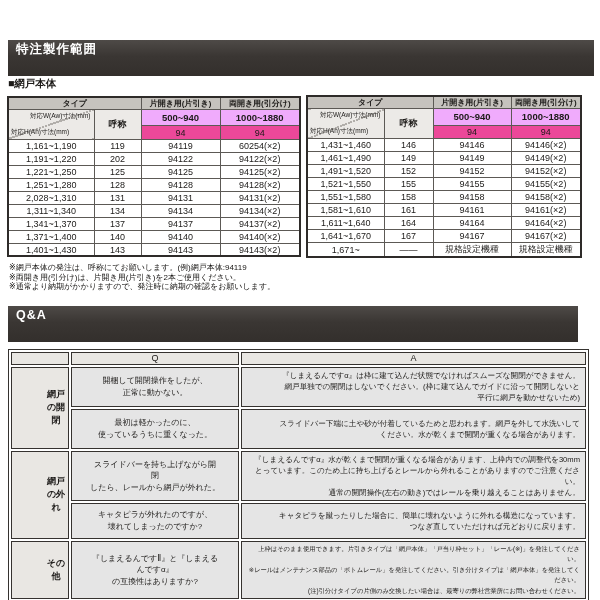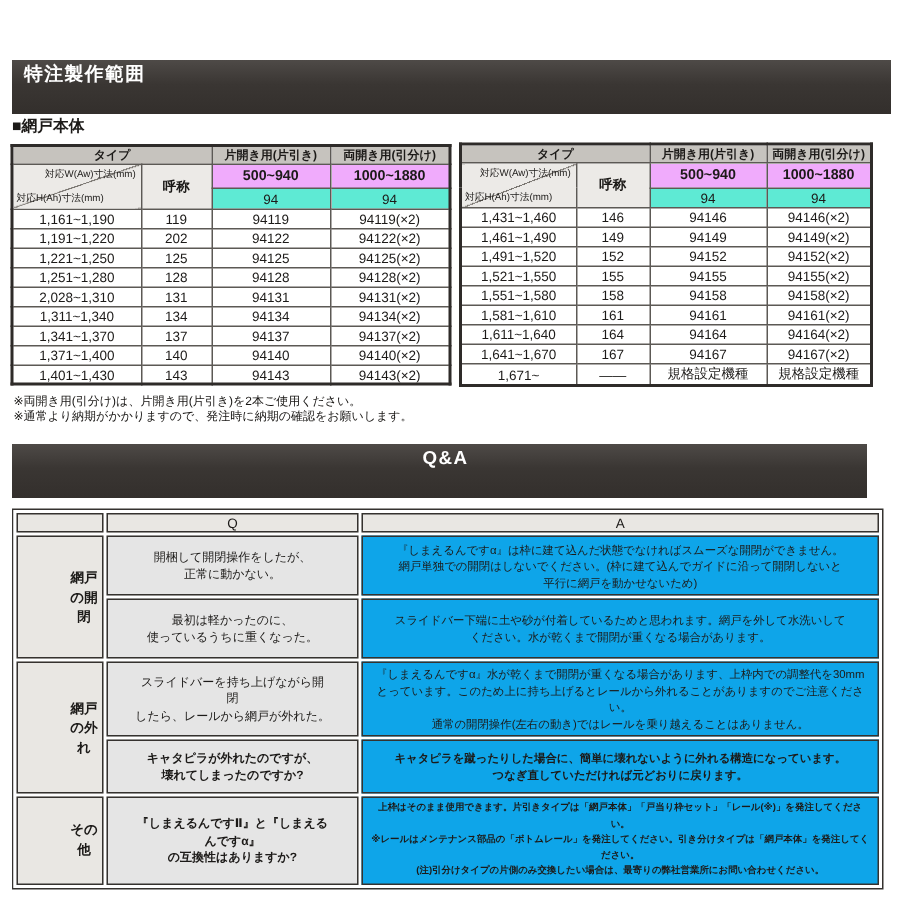--- a/index.html
+++ b/index.html
@@ -6,58 +6,58 @@
   html,body { width:600px; height:600px; background:#fff; overflow:hidden;
     font-family:"Liberation Sans","DejaVu Sans",sans-serif; color:#1c1a18; }
 
   .section-bar{
     margin:0 6px 0 8px; height:36px; line-height:19px;
     background:linear-gradient(#4e4a47 0%, #3a3633 45%, #332f2c 100%);
     color:#fff; font-weight:bold; font-size:12.5px; padding-left:8px;
     letter-spacing:1px;
   }
   .bar1{ margin-top:40px; }
-  .bar2{ margin-top:14px; margin-right:22px;text-align:center; }
+  .bar2{ margin-top:14px; margin-right:22px; }
 
   .subsection{ margin:1px 0 4px 8px; font-size:10.5px; font-weight:bold; }
 
   .tables-wrap{ display:flex; margin-left:7px; gap:5px; align-items:center; }
 
   table.spec{ border-collapse:collapse; font-size:9px; table-layout:fixed;
     border:2px solid #2e2b29; background:#fff; }
   table.spec td, table.spec th{ border:1px solid #5c5955; text-align:center;
     vertical-align:middle; padding:0 1px; font-weight:normal; overflow:hidden; }
   table.spec .hdr{ background:#c6c3be; font-size:8px; font-weight:bold; height:12px; }
   table.spec .lt{ background:#eceae7; }
   table.spec .name-hd{ font-weight:bold; font-size:9px; }
   table.spec .range{ font-weight:bold; font-size:9.5px; height:16px; background:#f0abfc; }
-  table.spec .series{ height:13px; font-size:9px; background:#5eead4; }
+  table.spec .series{ height:13px; font-size:9px; background:#ec4899; }
   table.spec tr.data td{ height:13px; background:#fff; }
 
   .diag{ position:relative; height:30px;
     background:linear-gradient(to bottom right,#eceae7 49.4%,#78746f 49.4%,#78746f 50.8%,#eceae7 50.8%); }
   .diag .w-label{ position:absolute; top:2px; right:3px; font-size:6.5px; }
   .diag .h-label{ position:absolute; bottom:2px; left:2px; font-size:6.5px; }
 
   .notes{ margin:5px 0 0 9px; list-style:none; font-size:8px; line-height:9.6px; color:#161412; }
 
   .qa-wrap{ margin:7px 8px 0 8px; border:1px solid #35322f; display:inline-block; }
   table.qa{ border-collapse:separate; border-spacing:2px; background:#fff;
     table-layout:fixed; font-size:8px; }
   table.qa th, table.qa td{ border:1px solid #35322f; vertical-align:middle; }
   table.qa .qa-hd{ background:#e9e7e3; height:13px; text-align:center;
     font-weight:normal; font-size:9px; }
   table.qa .qa-label{ background:#e9e7e3; text-align:center; font-weight:bold;
     font-size:9px;padding-left:32px; }
   table.qa .qa-q{ text-align:center; padding:3px 18px; line-height:11.5px;
     white-space:pre-line; background:#e5e5e5; }
-  table.qa .qa-a{ text-align:center; padding:2px 5px; line-height:11px;
-    font-size:7.6px; white-space:pre-line; background:#0ea5e9; }
+  table.qa .qa-a{ text-align:right; padding:2px 5px; line-height:11px;
+    font-size:7.6px; white-space:pre-line; background:#e5e5e5; }
   table.qa tr.r3 td{ height:40px; }
-  table.qa tr.r2 td{ height:36px;font-weight:bold; }
+  table.qa tr.r2 td{ height:36px; }
   table.qa tr.small .qa-a{ font-size:6.3px; line-height:10.5px; }
 </style>
 </head>
 <body>
 
 
 
 <div class="section-bar bar1">特注製作範囲</div>
 
 <div class="subsection">■網戸本体</div>
@@ -87,21 +87,21 @@
       <td class="range">1000~1880</td>
     </tr>
     <tr>
       <td class="series">94</td>
       <td class="series">94</td>
     </tr>
     <tr class="data">
       <td>1,161~1,190</td>
       <td>119</td>
       <td>94119</td>
-      <td>94119(×2)</td>
+      <td>60254(×2)</td>
     </tr>
     <tr class="data">
       <td>1,191~1,220</td>
       <td>202</td>
       <td>94122</td>
       <td>94122(×2)</td>
     </tr>
     <tr class="data">
       <td>1,221~1,250</td>
       <td>125</td>
@@ -225,20 +225,21 @@
       <td>1,671~</td>
       <td>——</td>
       <td>規格設定機種</td>
       <td>規格設定機種</td>
     </tr>
   </tbody>
     </table>
 </div>
 
 <ul class="notes">
+  <li>※網戸本体の発注は、呼称にてお願いします。(例)網戸本体:94119</li>
   <li>※両開き用(引分け)は、片開き用(片引き)を2本ご使用ください。</li>
   <li>※通常より納期がかかりますので、発注時に納期の確認をお願いします。</li>
 </ul>
 
 <div class="section-bar bar2">Q&amp;A</div>
 
 <div class="qa-wrap">
 <table class="qa" style="width:579px;">
   <colgroup>
         <col style="width:58px">

